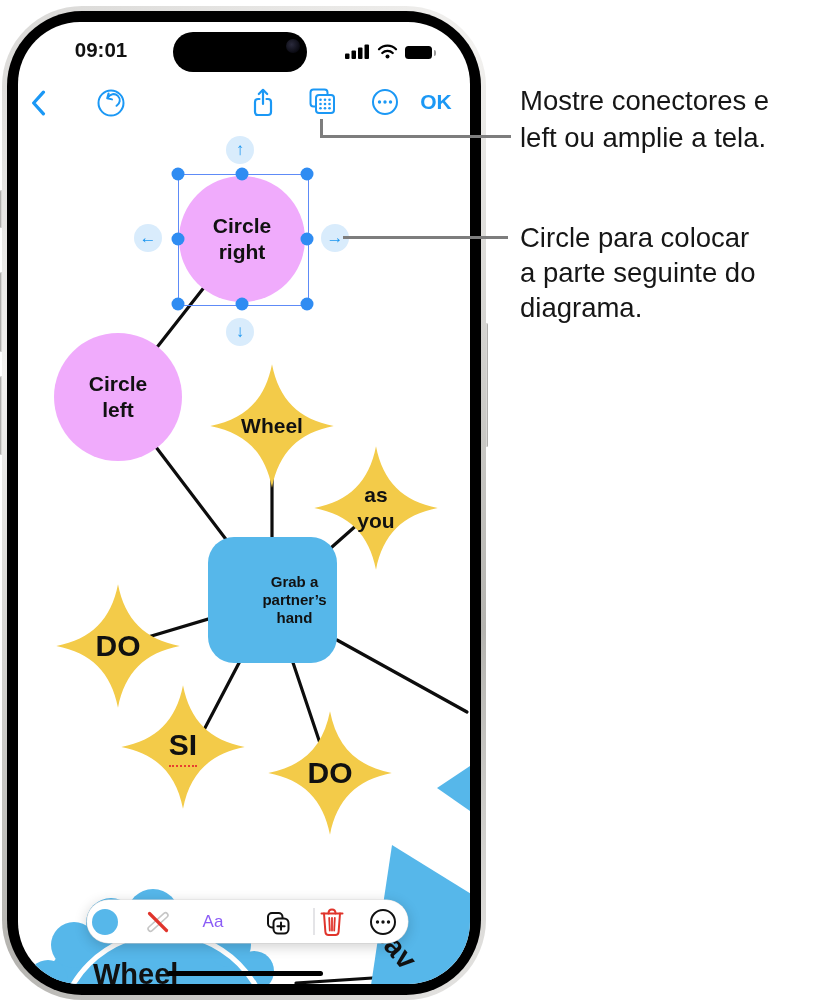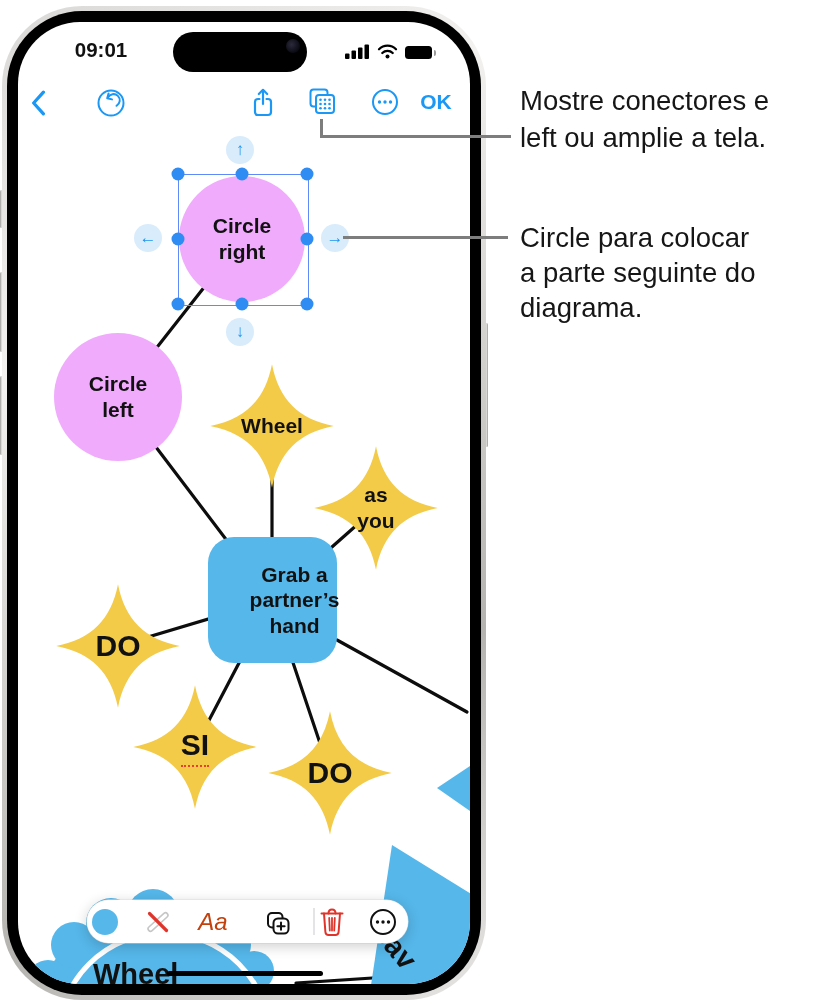--- a/index.html
+++ b/index.html
@@ -42,21 +42,21 @@
   
   .decor{position:absolute;z-index:1;}
   .wheel-lbl{position:absolute;left:75px;top:936px;font-size:29px;font-weight:600;z-index:1;}
   .sav-lbl{position:absolute;left:372px;top:893px;font-size:29px;font-weight:600;z-index:1;
            transform:rotate(50deg);transform-origin:left top;}
   
   .fmtbar{position:absolute;left:69px;top:878px;width:321px;height:43px;border-radius:22px;background:#fff;
           box-shadow:0 3px 14px rgba(0,0,0,.2), 0 0 0 0.5px #ececec;z-index:5;}
   .fbtn{position:absolute;display:flex;align-items:center;justify-content:center;}
   .swatch{width:26px;height:26px;border-radius:50%;background:#56B7EA;}
-  .aa{font-size:24px;font-weight:500;color:#c2410c;font-style:italic;}
+  .aa{font-size:17px;font-weight:500;color:#8b5cf6;}
   .divider{position:absolute;left:226px;top:8px;width:1.5px;height:27px;background:#E4E4E7;}
   .homebar{position:absolute;left:149px;top:949px;width:156px;height:5px;border-radius:3px;background:#000;z-index:6;}
   
   .callout-line{position:absolute;background:#7D7D7D;z-index:5;}
   .callout{position:absolute;font-size:27.5px;color:#161616;z-index:5;}
 </style>
 </head>
 <body>
 <div class="stage">
 
@@ -119,31 +119,31 @@
           <span class="lbl" style="font-size:21px;">Wheel</span>
         </div>
         <div class="node" style="left:295px;top:423px;width:126px;height:126px;text-align:center;">
           <svg class="star-svg" viewBox="0 0 100 100">
               <path d="M50 1 C55.5 29 71 44.5 99 50 C71 55.5 55.5 71 50 99 C44.5 71 29 55.5 1 50 C29 44.5 44.5 29 50 1 Z" fill="#F3CB49"></path>
             </svg>
           <span class="lbl preline" style="font-size:21px;">as
 you</span>
         </div>
         <div class="node rsq" style="left:190px;top:515px;width:129px;height:126px;">
-          <span class="lbl preline" style="font-size:21px;margin-left:44px;">Grab a
+          <span class="lbl preline" style="font-size:15px;margin-left:44px;">Grab a
 partner’s
 hand</span>
         </div>
         <div class="node" style="left:37px;top:561px;width:126px;height:126px;">
           <svg class="star-svg" viewBox="0 0 100 100">
               <path d="M50 1 C55.5 29 71 44.5 99 50 C71 55.5 55.5 71 50 99 C44.5 71 29 55.5 1 50 C29 44.5 44.5 29 50 1 Z" fill="#F3CB49"></path>
             </svg>
           <span class="lbl" style="font-size:30px;">DO</span>
         </div>
-        <div class="node" style="left:114px;top:662px;width:126px;height:126px;">
+        <div class="node" style="left:102px;top:662px;width:126px;height:126px;">
           <svg class="star-svg" viewBox="0 0 100 100">
               <path d="M50 1 C55.5 29 71 44.5 99 50 C71 55.5 55.5 71 50 99 C44.5 71 29 55.5 1 50 C29 44.5 44.5 29 50 1 Z" fill="#F3CB49"></path>
             </svg>
           <span class="lbl misspell" style="font-size:30px;">SI</span>
         </div>
         <div class="node" style="left:249px;top:688px;width:126px;height:126px;">
           <svg class="star-svg" viewBox="0 0 100 100">
               <path d="M50 1 C55.5 29 71 44.5 99 50 C71 55.5 55.5 71 50 99 C44.5 71 29 55.5 1 50 C29 44.5 44.5 29 50 1 Z" fill="#F3CB49"></path>
             </svg>
           <span class="lbl" style="font-size:30px;">DO</span>

